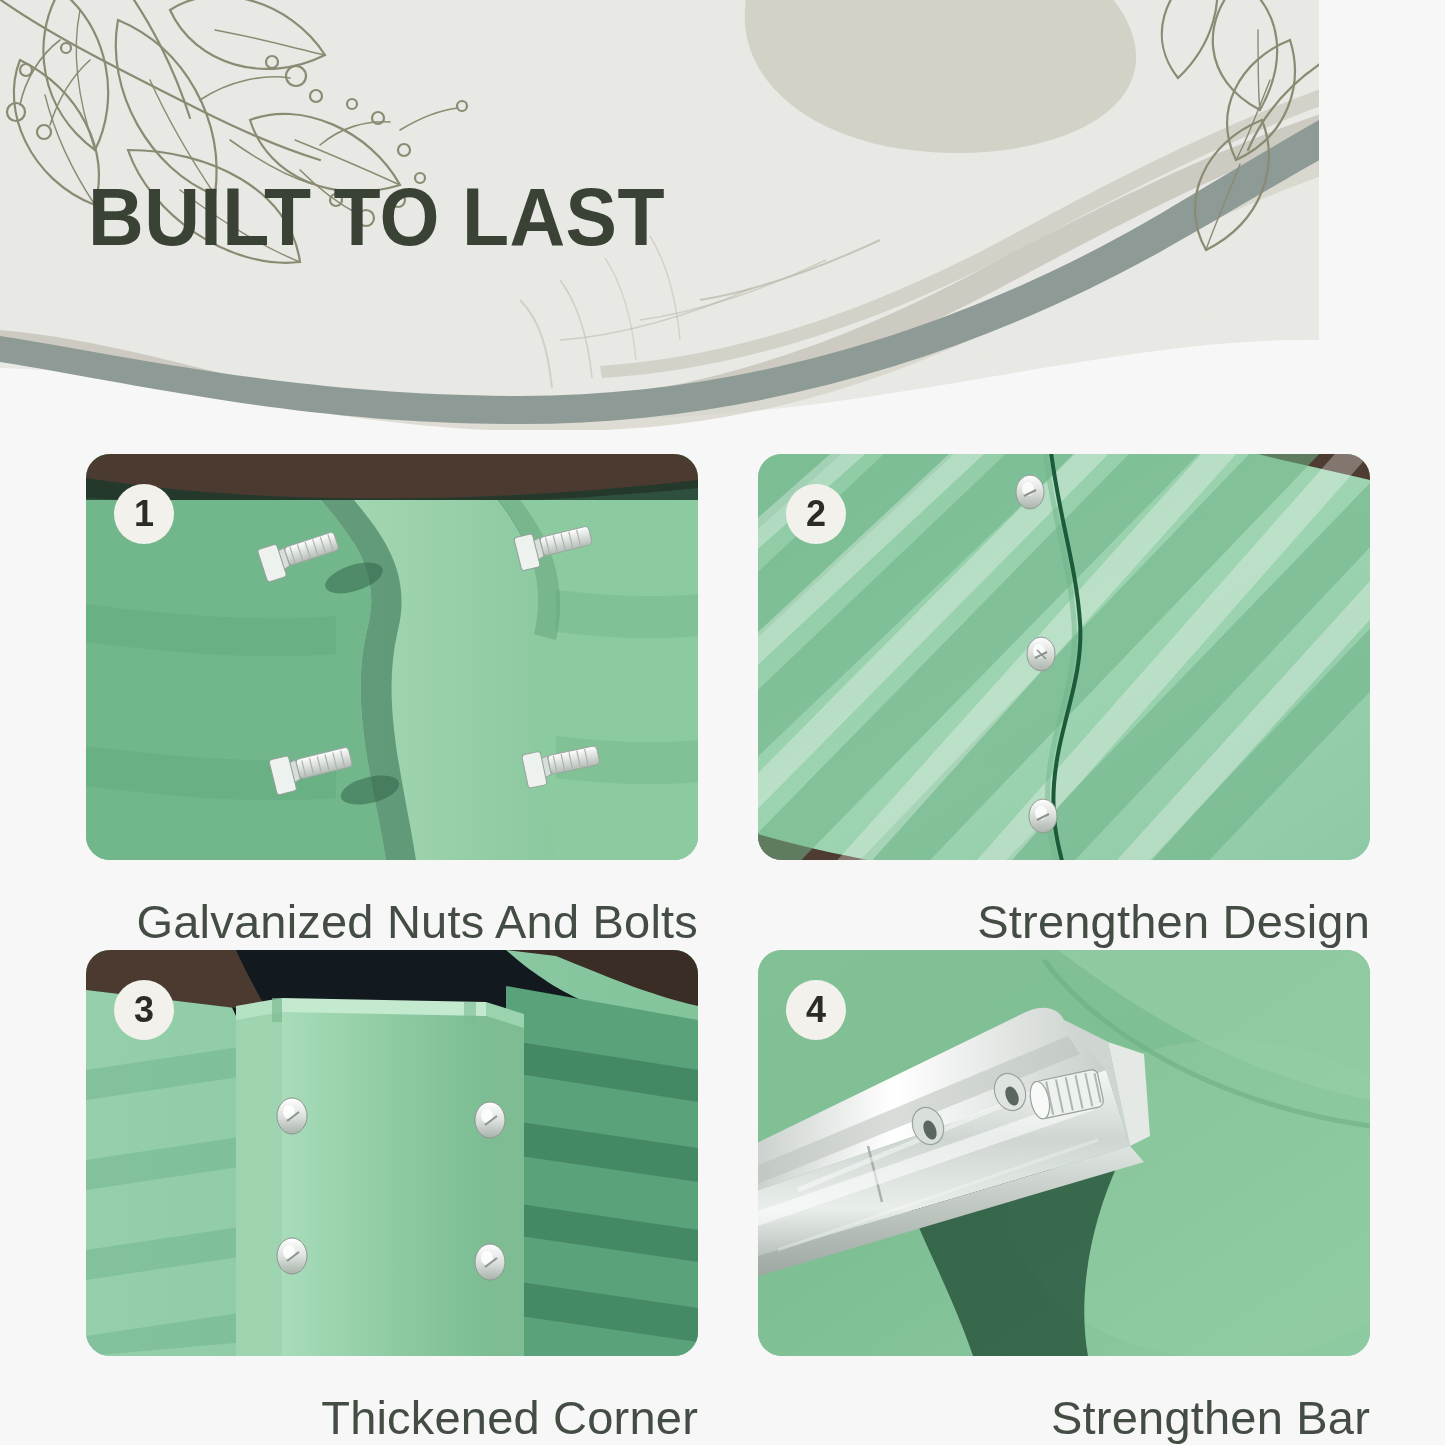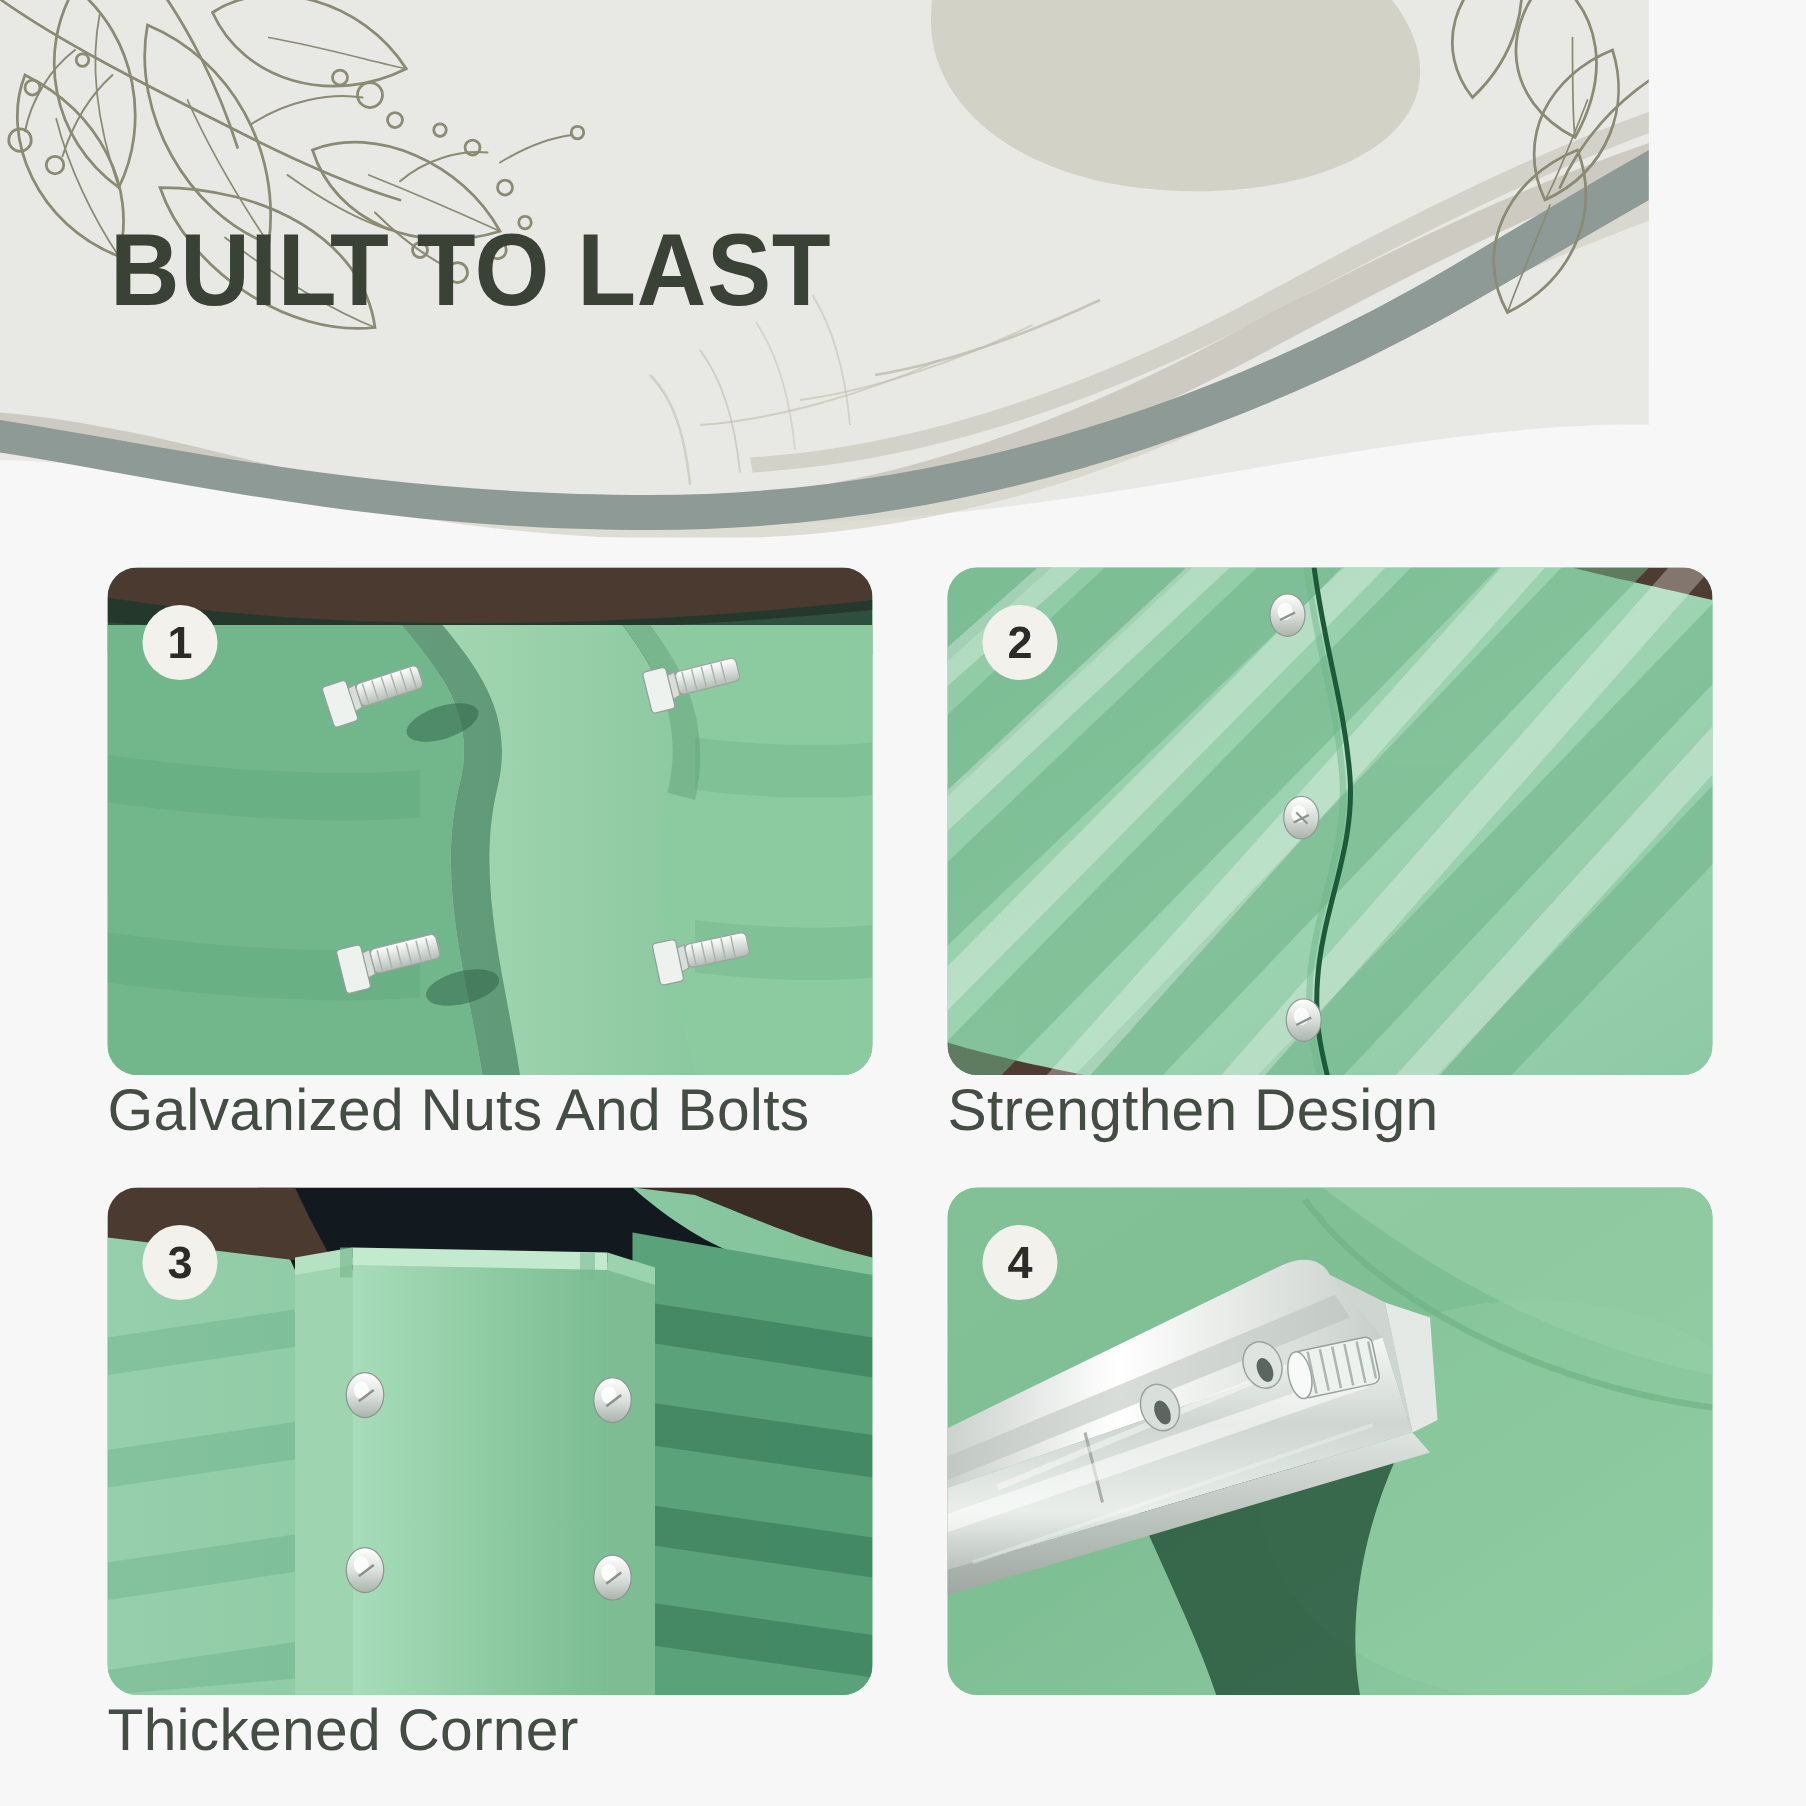--- a/index.html
+++ b/index.html
@@ -87,21 +87,22 @@
     font-weight: bold;
     display: flex;
     align-items: center;
     justify-content: center;
     font-family: "Liberation Sans", sans-serif;
     z-index: 9;
     line-height: 1;
   }
   .caption {
     width: 612px;
-    text-align: left;
+    text-align: right;
+    margin-top: 34px;
     font-size: 47px;
     color: #434d44;
     font-family: "Liberation Sans", sans-serif;
     letter-spacing: 0.2px;
     white-space: nowrap;
   }
 </style>
 </head>
 <body>
 
@@ -518,15 +519,16 @@
               <line x1="32" y1="2" x2="32" y2="36"></line>
                 <line x1="42" y1="2" x2="42" y2="36"></line>
               <line x1="52" y1="2" x2="52" y2="36"></line>
                 <line x1="61" y1="4" x2="61" y2="34"></line>
             </g>
           </g>
         </g>
       </svg>
       <div class="badge">4</div>
     </div>
+    <div class="caption">Strengthen Bar</div>
   </div>
 
 </div>
 
 </body></html>

